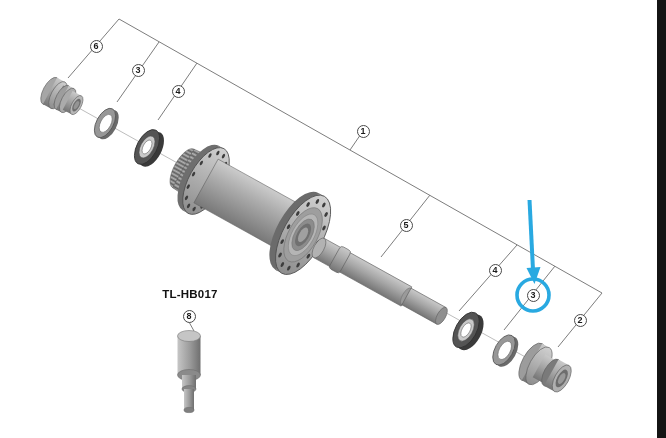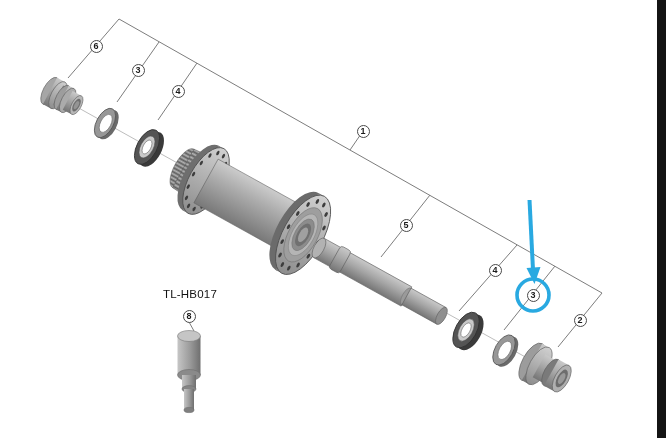--- a/index.html
+++ b/index.html
@@ -10,21 +10,21 @@
   svg.diagram{position:absolute;left:0;top:0;}
   .callout{
     position:absolute;width:13px;height:13px;box-sizing:border-box;
     border:1.2px solid #4a4a4a;border-radius:50%;background:#fff;
     display:flex;align-items:center;justify-content:center;
     font-weight:bold;font-size:9px;line-height:1;color:#1a1a1a;
     font-family:"Liberation Sans",sans-serif;z-index:5;
   }
   .tool-label{
     position:absolute;left:135px;top:288px;width:110px;text-align:center;
-    font-weight:normal;font-size:11.5px;color:#111;letter-spacing:.2px;z-index:4;
+    font-weight:bold;font-size:11.5px;color:#111;letter-spacing:.2px;z-index:4;
   }
   .edge-bar{
     position:absolute;left:657px;top:0;width:9px;height:438px;background:#141414;z-index:6;
   }
 </style>
 </head>
 <body>
 
 <div class="stage">
 

